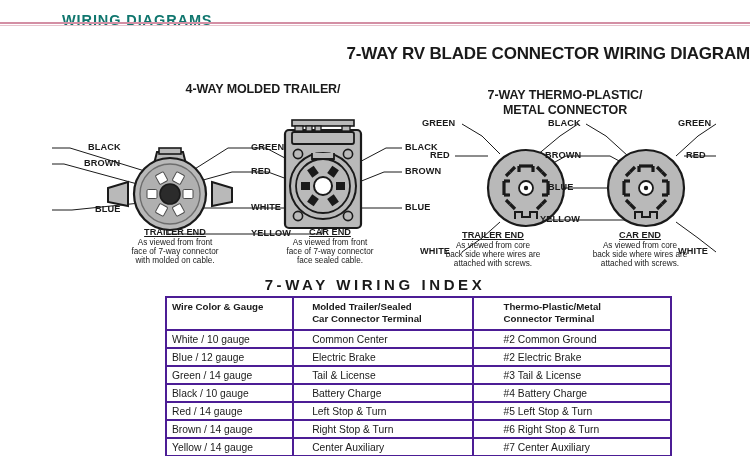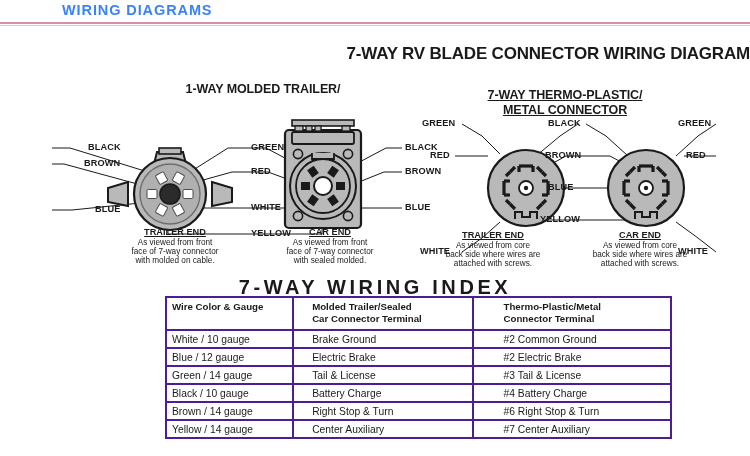--- a/index.html
+++ b/index.html
@@ -9,61 +9,61 @@
     font-family:"Liberation Sans", sans-serif;
     color:#1a1a1a;
     overflow:hidden;
     position:relative;
   }
   .page{position:relative;width:750px;height:456px;}
 
   
   .hdr{position:absolute;left:0;top:0;width:750px;height:26px;}
   .hdr-title{
-    position:absolute;left:62px;top:2px;
+    position:absolute;left:62px;top:12px;
     font-size:14.5px;font-weight:bold;letter-spacing:.9px;
-    color:#3b82f6;font-family:"Liberation Sans",sans-serif;
+    color:#0f766e;font-family:"Liberation Sans",sans-serif;
   }
   .hdr-rule{
     position:absolute;left:0;top:22px;width:750px;height:2px;
     background:#d38fa4;
   }
   .hdr-rule2{
     position:absolute;left:0;top:24.5px;width:750px;height:1px;
     background:#e7c3cd;
   }
 
   
   .main-title{
     position:absolute;left:0;top:44px;width:750px;text-align:right;
     font-size:17px;font-weight:bold;letter-spacing:-.2px;
   }
   .sec-title{
     position:absolute;text-align:center;font-size:12.5px;font-weight:bold;
     line-height:14.5px;letter-spacing:-.1px;
   }
   .sec-title.left{left:118px;top:82px;width:290px;}
-  .sec-title.right{left:440px;top:88px;width:250px;text-decoration:underline;}
+  .sec-title.right{left:440px;top:88px;width:250px;}
 
   
   .diagrams{position:absolute;left:0;top:110px;width:750px;height:160px;}
   .diagrams svg{display:block;}
 
   
   .cap{position:absolute;text-align:center;font-size:8.2px;line-height:9.2px;}
   .cap .ttl{font-weight:bold;font-size:9.2px;display:block;margin-bottom:.5px;text-decoration:underline;}
   .cap-1{left:110px;top:228px;width:130px;}
   .cap-2{left:265px;top:228px;width:130px;}
   .cap-3{left:418px;top:231px;width:150px;}
   .cap-4{left:565px;top:231px;width:150px;}
 
   
   .idx-title{
     position:absolute;left:0;top:276px;width:750px;text-align:center;
-    font-size:20px;font-weight:bold;letter-spacing:3.6px;
+    font-size:15px;font-weight:bold;letter-spacing:3.6px;
   }
 
   
   .tbl{
     position:absolute;left:165px;top:296px;width:507px;
     border-collapse:collapse;
     font-size:10.3px;
   }
   .tbl td,.tbl th{
     border:2px solid #4c1d95;
@@ -90,21 +90,21 @@
 
   <div class="hdr">
     <div class="hdr-title">WIRING DIAGRAMS</div>
     <div class="hdr-rule"></div>
     <div class="hdr-rule2"></div>
   </div>
 
   <div class="main-title">7-WAY RV BLADE CONNECTOR WIRING DIAGRAM</div>
 
   <div class="sec-title left">
-    <span>1-WAY MOLDED TRAILER/</span><br>
+    <span>4-WAY MOLDED TRAILER/</span><br>
   </div>
 
   <div class="sec-title right">
     <span>7-WAY THERMO-PLASTIC/</span><br>
     <span>METAL CONNECTOR</span>
   </div>
 
   <div class="diagrams">
     <svg width="750" height="160" viewBox="0 0 750 160" xmlns="http://www.w3.org/2000/svg">
       <defs>
@@ -273,21 +273,21 @@
     <span class="ttl">TRAILER END</span>
     <span>As viewed from front</span><br>
     <span>face of 7-way connector</span><br>
     <span>with molded on cable.</span>
   </div>
 
   <div class="cap cap-2">
     <span class="ttl">CAR END</span>
     <span>As viewed from front</span><br>
     <span>face of 7-way connector</span><br>
-    <span>with sealed molded.</span>
+    <span>face sealed cable.</span>
   </div>
 
   <div class="cap cap-3">
     <span class="ttl">TRAILER END</span>
     <span>As viewed from core</span><br>
     <span>back side where wires are</span><br>
     <span>attached with screws.</span>
   </div>
 
   <div class="cap cap-4">
@@ -311,39 +311,44 @@
         </th>
         <th class="c3">
           <span>Thermo-Plastic/Metal</span><br>
           <span>Connector Terminal</span>
         </th>
       </tr>
     </thead>
     <tbody>
       <tr>
         <td class="c1">White / 10 gauge</td>
-        <td class="c2">Brake Ground</td>
+        <td class="c2">Common Center</td>
         <td class="c3">#2 Common Ground</td>
       </tr>
       <tr>
         <td class="c1">Blue / 12 gauge</td>
         <td class="c2">Electric Brake</td>
         <td class="c3">#2 Electric Brake</td>
       </tr>
       <tr>
         <td class="c1">Green / 14 gauge</td>
         <td class="c2">Tail &amp; License</td>
         <td class="c3">#3 Tail &amp; License</td>
       </tr>
       <tr>
         <td class="c1">Black / 10 gauge</td>
         <td class="c2">Battery Charge</td>
         <td class="c3">#4 Battery Charge</td>
       </tr>
       <tr>
+        <td class="c1">Red / 14 gauge</td>
+        <td class="c2">Left Stop &amp; Turn</td>
+        <td class="c3">#5 Left Stop &amp; Turn</td>
+      </tr>
+      <tr>
         <td class="c1">Brown / 14 gauge</td>
         <td class="c2">Right Stop &amp; Turn</td>
         <td class="c3">#6 Right Stop &amp; Turn</td>
       </tr>
       <tr>
         <td class="c1">Yellow / 14 gauge</td>
         <td class="c2">Center Auxiliary</td>
         <td class="c3">#7 Center Auxiliary</td>
       </tr>
     </tbody>

